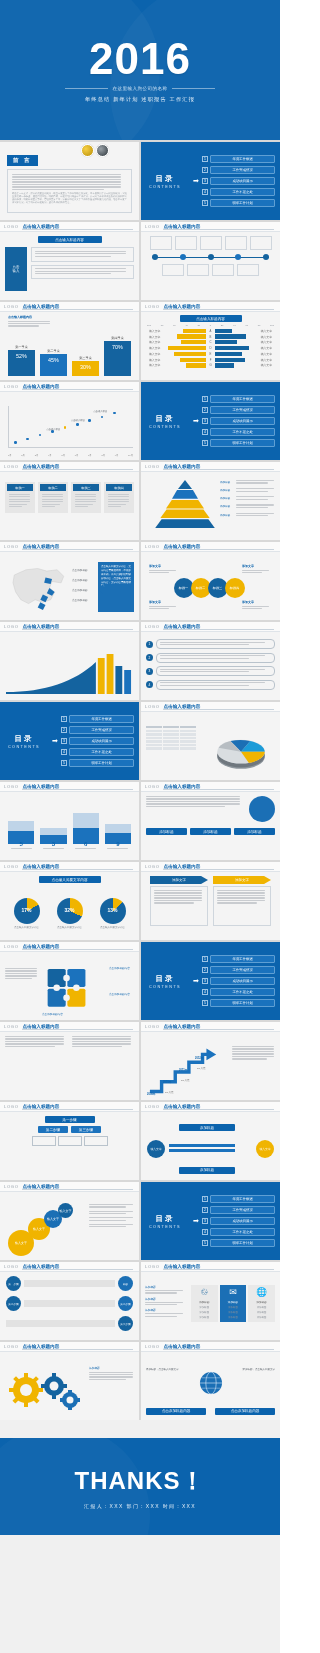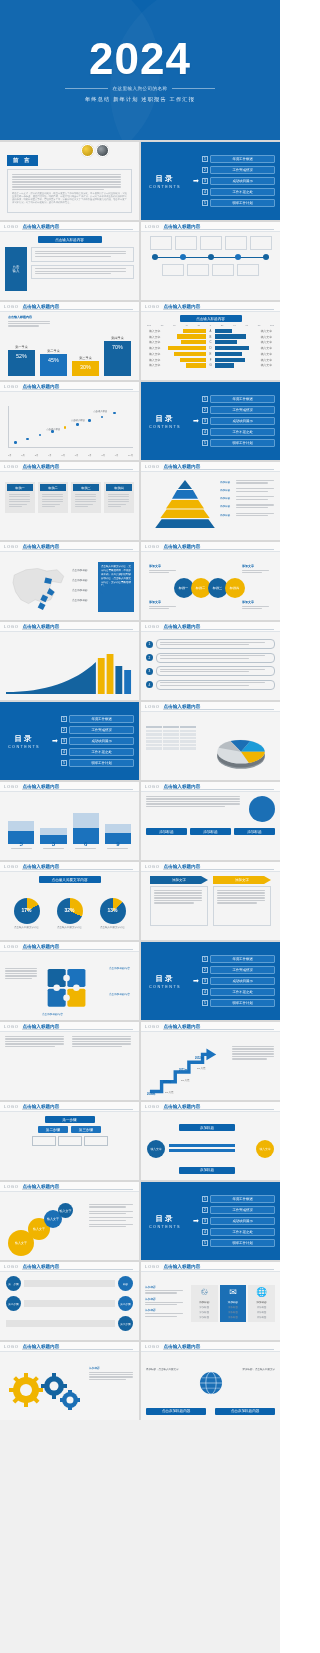--- a/index.html
+++ b/index.html
@@ -278,21 +278,21 @@
   .thanks-title{ font-size:24px; font-weight:bold; color:#fff; letter-spacing:1px; position:relative; z-index:2;}
   .thanks-meta{ font-size:5px; color:#e4eff8; letter-spacing:1.4px; position:relative; z-index:2;}
   .gapstrip{ width:280px; height:18px; background:#f0f0f0; }
 </style>
 </head>
 <body>
 
 <div class="page">
 
   <div class="cover">
-    <div class="cover-year">2024</div>
+    <div class="cover-year">2016</div>
     <div class="cover-comp-wrap">
       <span class="cov-rule"></span>
       <span class="cover-company">在这里输入您公司的名称</span>
       <span class="cov-rule"></span>
     </div>
     <div class="cover-keywords">年终总结 新年计划 述职报告 工作汇报</div>
   </div>
 
   <div class="grid">
 
@@ -1413,14 +1413,18 @@
         <div style="position:absolute;right:5px;top:16px;width:38px;font-size:2.5px;color:#5a6169;text-align:right;">添加标题，点击输入简要文字</div>
         <div class="bluebtn" style="position:absolute;left:5px;bottom:5px;width:60px;">点击添加标题内容</div>
         <div class="bluebtn" style="position:absolute;right:5px;bottom:5px;width:60px;">点击添加标题内容</div>
       </div>
     </div>
 
   </div>
 
   <div class="gapstrip"></div>
 
+  <div class="thanks">
+    <div class="thanks-title">THANKS！</div>
+    <div class="thanks-meta">汇报人：XXX    部门：XXX    时间：XXX</div>
+  </div>
 
 </div>
 
 </body></html>

